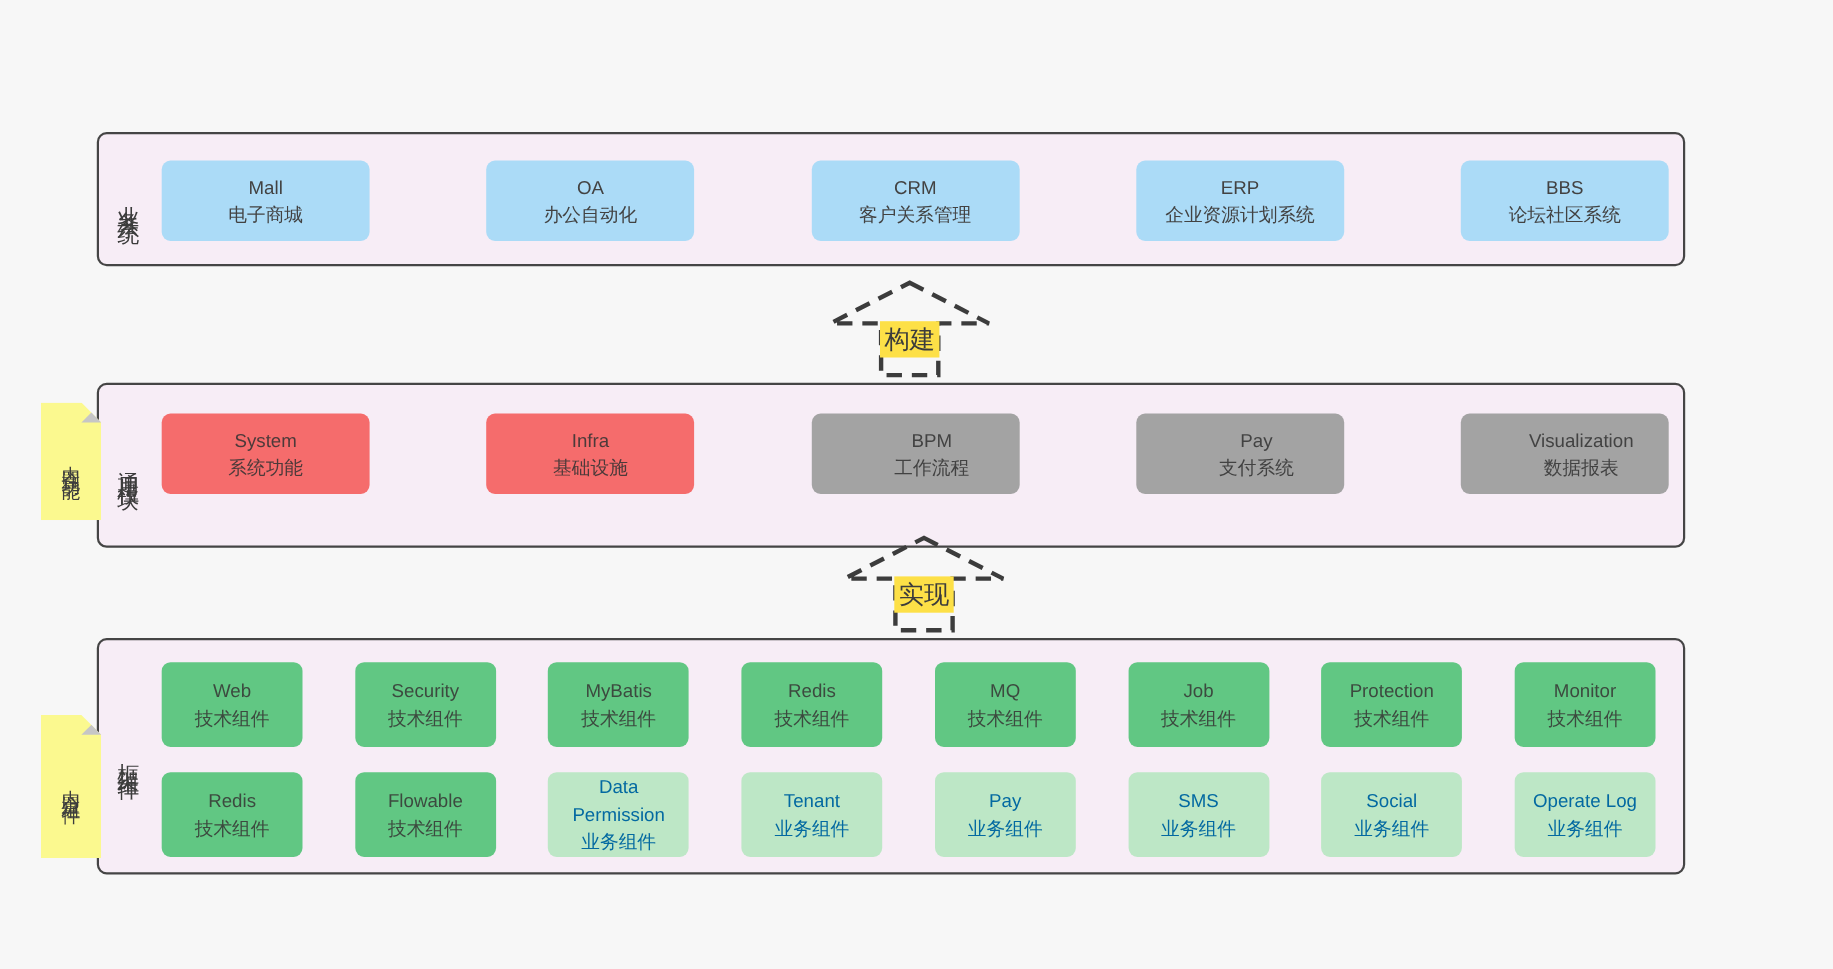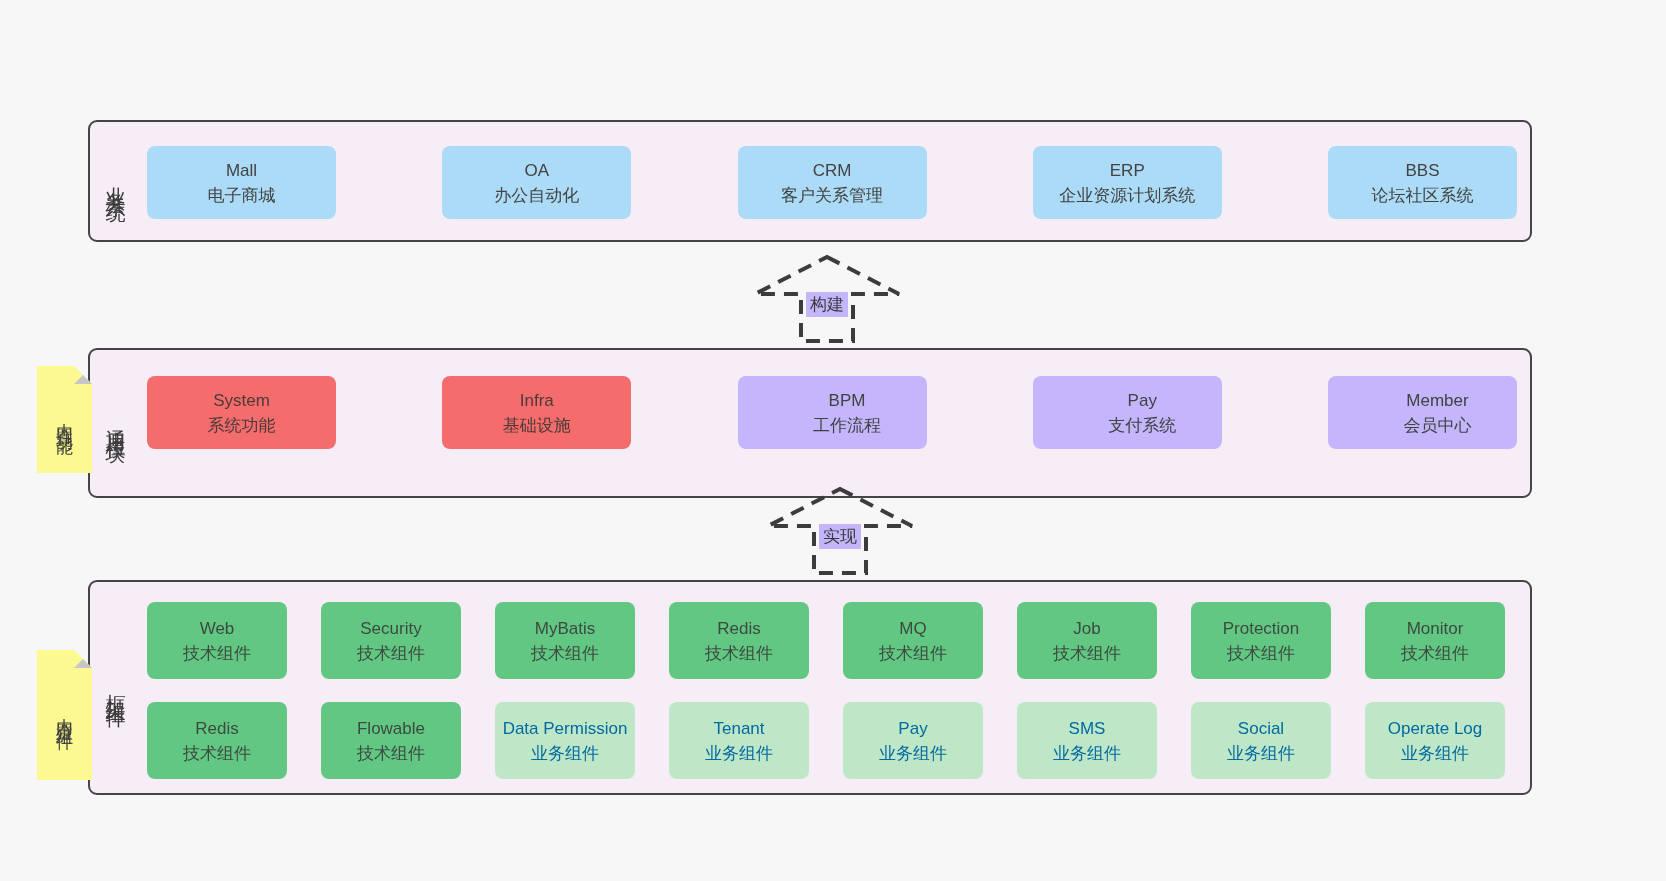--- a/index.html
+++ b/index.html
@@ -31,38 +31,38 @@
   .row-modules{top:26px;width:1370px;}
   .row-comp-1{top:20px;width:1358px;}
   .row-comp-2{top:120px;width:1358px;}
   .box{
     box-sizing:border-box;border-radius:8px;
     display:flex;flex-direction:column;align-items:center;justify-content:center;
     text-align:center;font-size:17px;line-height:25px;color:#424242;
     padding:2px 6px;
   }
   .box-wide{width:189px;height:73px;}
-  .box-small{width:140px;height:77px;}
+  .box-small{width:128px;height:77px;}
   .blue{background:#abdbf7;}
   .red{background:#f56c6c;color:#4c3a3a;}
-  .pink{background:#c4b5fd;padding-left:36px;}
+  .pink{background:#a3a3a3;padding-left:36px;}
   .green{background:#61c783;color:#3c4a3f;}
   .lightgreen{background:#bde7c6;color:#0369a1;}
   
   .arrow{position:absolute;width:150px;height:90px;}
   .arrow-1{left:752px;top:254px;}
   .arrow-2{left:765px;top:486px;}
   .arrow svg{position:absolute;left:0;top:0;}
   .arrow-path{
     fill:none;stroke:#3c3c3c;stroke-width:4;
     stroke-dasharray:14 9;stroke-linejoin:miter;
   }
   .arrow-label{
     position:absolute;left:50%;top:38px;transform:translateX(-50%);
-    background:#c4b5fd;padding:1px 4px;font-size:17px;color:#3c3c3c;
+    background:#fde047;padding:1px 4px;font-size:23px;color:#3c3c3c;
     white-space:nowrap;
   }
   
   .sticky{
     position:absolute;left:37px;width:55px;background:#fbf98f;z-index:3;
     display:flex;align-items:center;justify-content:center;
     clip-path:polygon(0 0,calc(100% - 18px) 0,100% 18px,100% 100%,0 100%);
   }
   .sticky-1{top:366px;height:107px;}
   .sticky-2{top:650px;height:130px;}
@@ -124,22 +124,22 @@
     </div>
     <div class="box box-wide pink">
       <span>BPM</span>
       <span>工作流程</span>
     </div>
     <div class="box box-wide pink">
       <span>Pay</span>
       <span>支付系统</span>
     </div>
     <div class="box box-wide pink">
-      <span>Member</span>
-      <span>会员中心</span>
+      <span>Visualization</span>
+      <span>数据报表</span>
     </div>
   </div>
 </section>
 
 <div class="sticky sticky-1">
   <span class="sticky-fold"></span>
   <span class="sticky-text">内置功能</span>
 </div>
 
 <div class="arrow arrow-2">

